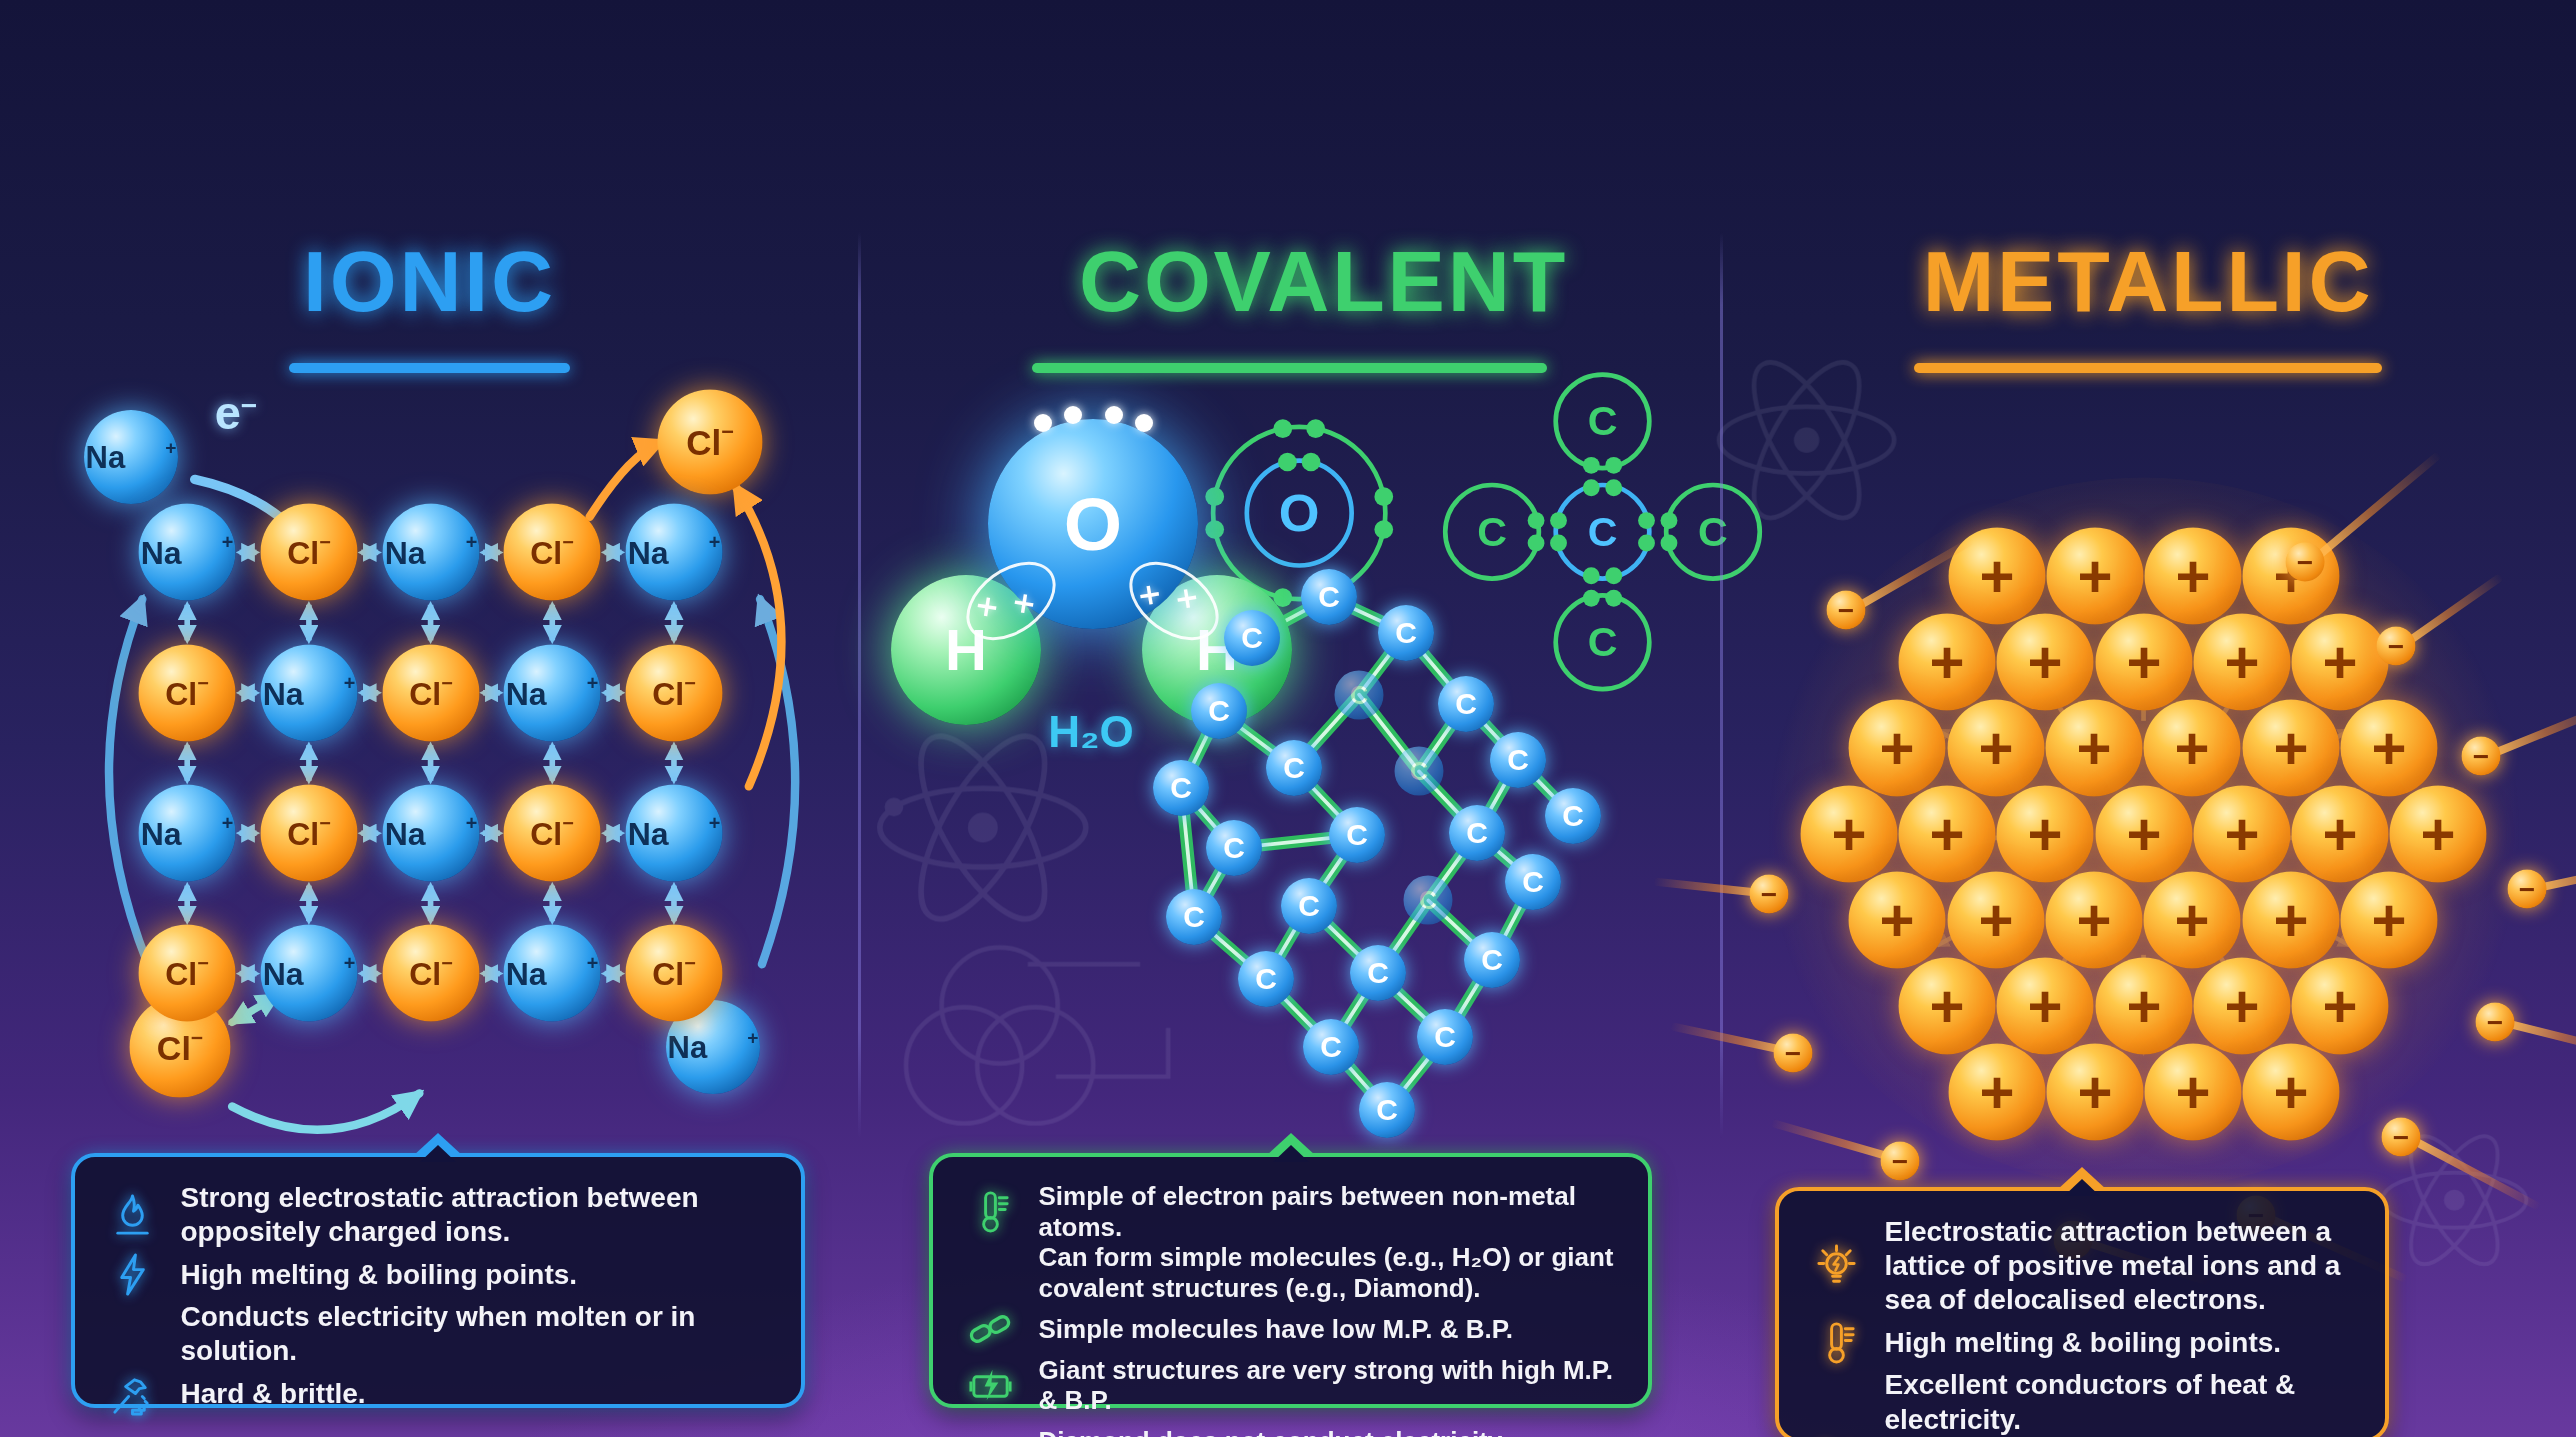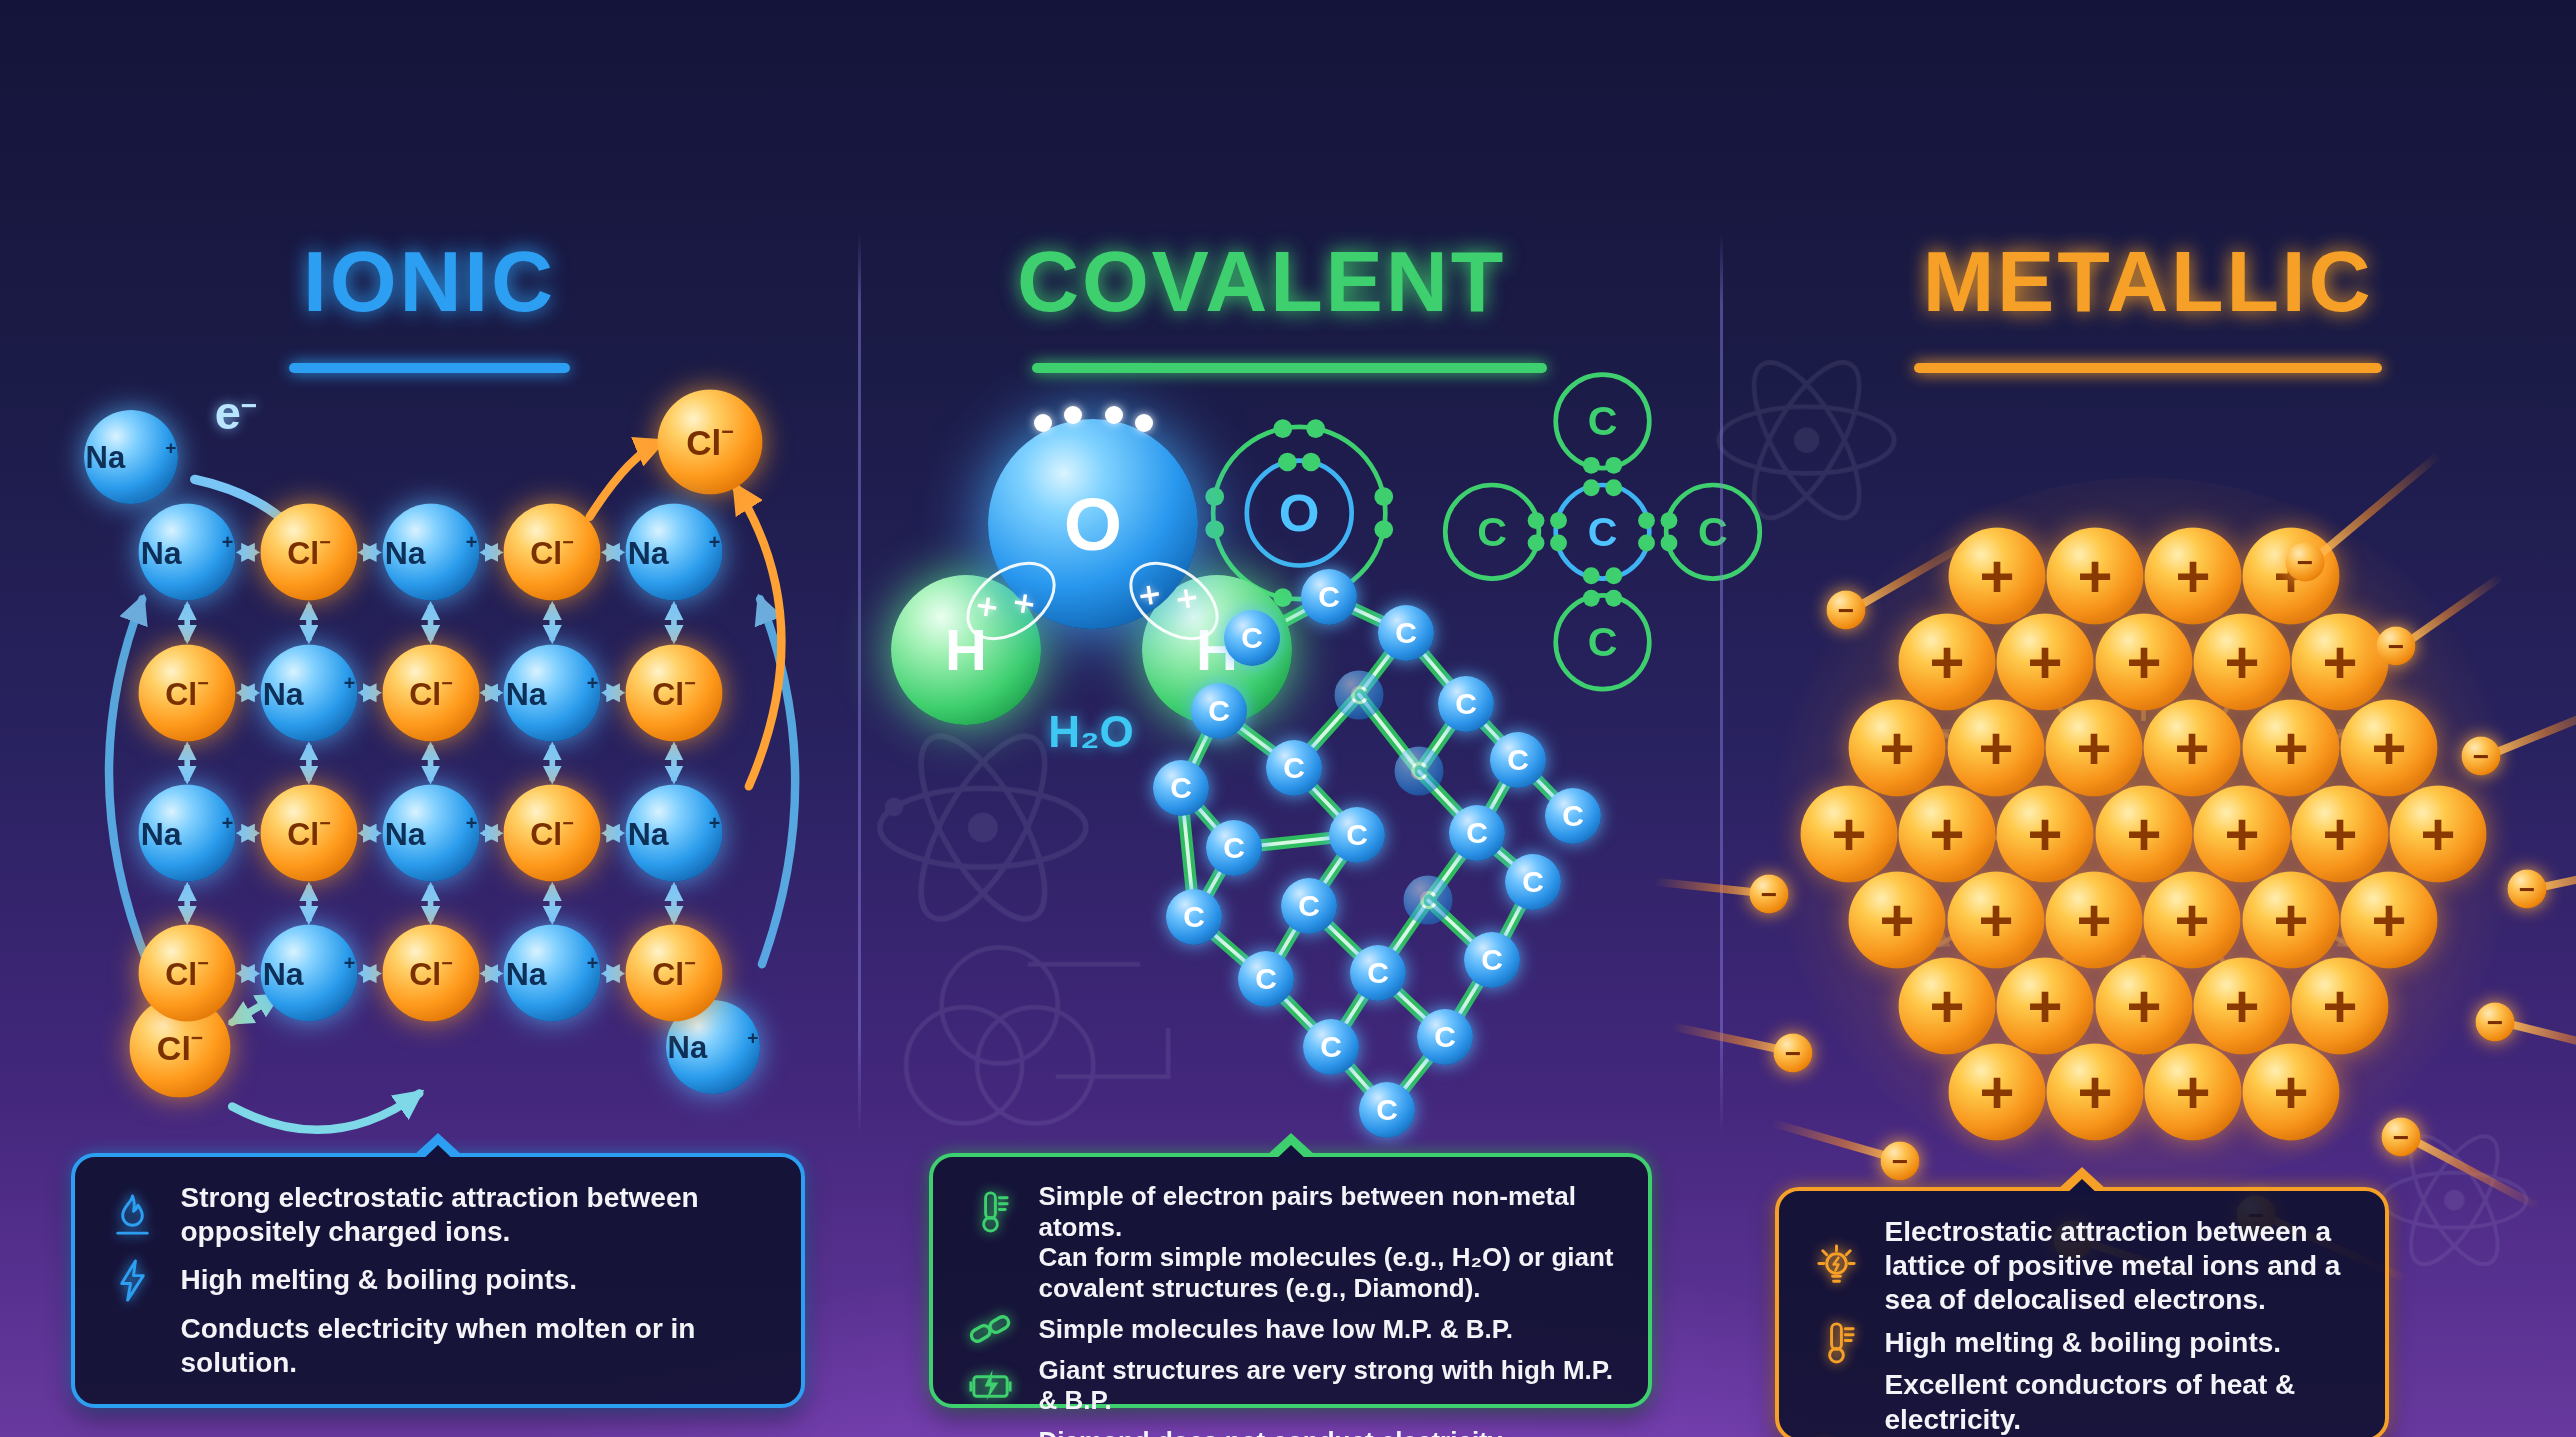--- a/index.html
+++ b/index.html
@@ -309,21 +309,21 @@
         <line x1="2150" y1="895" x2="2035" y2="895" stroke="rgba(255,205,110,.8)" stroke-width="5" marker-end="url(#mSoft)"></line>
         <line x1="2168.7564434701785" y1="832.5" x2="2069.163522034968" y2="780" stroke="rgba(255,205,110,.8)" stroke-width="5" marker-end="url(#mSoft)"></line>
         <line x1="2220" y1="786.7468245269451" x2="2162.5" y2="695.8141571295791" stroke="rgba(255,205,110,.8)" stroke-width="5" marker-end="url(#mSoft)"></line>
         <line x1="2290" y1="770" x2="2290" y2="665" stroke="rgba(255,205,110,.8)" stroke-width="5" marker-end="url(#mSoft)"></line>
         <line x1="2360" y1="786.7468245269451" x2="2417.5" y2="695.8141571295791" stroke="rgba(255,205,110,.8)" stroke-width="5" marker-end="url(#mSoft)"></line>
         <line x1="2411.2435565298215" y1="832.5" x2="2510.836477965032" y2="779.9999999999999" stroke="rgba(255,205,110,.8)" stroke-width="5" marker-end="url(#mSoft)"></line>
       </g>
   </svg>
 
   <div class="heading" style="left: 0px; width: 859px; color: rgb(45, 159, 242); text-shadow: rgb(45, 159, 242) 0px 0px 20.6px;">IONIC</div>
-  <div class="heading" style="left: 831px; width: 861px; color: rgb(62, 208, 110); text-shadow: rgb(62, 208, 110) 0px 0px 20.6px;">COVALENT</div>
+  <div class="heading" style="left: 893px; width: 861px; color: rgb(62, 208, 110); text-shadow: rgb(62, 208, 110) 0px 0px 20.6px;">COVALENT</div>
   <div class="heading" style="left: 1720px; width: 856px; color: rgb(246, 160, 40); text-shadow: rgb(246, 160, 40) 0px 0px 20.6px;">METALLIC</div>
   <div class="underline" id="ul-0" style="left: 289px; width: 281px; background: rgb(45, 159, 242); box-shadow: rgb(45, 159, 242) 0px 0px 15px;"></div>
   <div class="underline" id="ul-1" style="left: 1032px; width: 515px; background: rgb(62, 208, 110); box-shadow: rgb(62, 208, 110) 0px 0px 15px;"></div>
   <div class="underline" id="ul-2" style="left: 1914px; width: 468px; background: rgb(246, 160, 40); box-shadow: rgb(246, 160, 40) 0px 0px 15px;"></div>
   <div class="divider" style="left:858px;"></div>
   <div class="divider" style="left:1720px;"></div>
 
   <div id="sphere-layer">
 
     <div id="e-label" style="left:236px;top:412px;">
@@ -577,20 +577,31 @@
           <svg viewBox="0 0 48 48" fill="none" stroke="currentColor" stroke-width="3" stroke-linejoin="round">
             <path d="M27 4 13 27h9L19 44 35 19h-10z"></path>
           </svg>
         </span>
         <span class="prop-text">High melting &amp; boiling points.</span>
       </div>
       <div class="prop-row">
         <span class="prop-icon"></span>
         <span class="prop-text">Conducts electricity when molten or in solution.</span>
       </div>
+      <div class="prop-row">
+        <span class="prop-icon">
+          <svg viewBox="0 0 48 48" fill="none" stroke="currentColor" stroke-width="3" stroke-linecap="round" stroke-linejoin="round">
+            <path d="M6 42 20 26"></path>
+            <path d="M17 16l9-7 6 2 5 6-6 1-4 5z"></path>
+            <path d="M34 26l2 2M37 31l2 2"></path>
+            <path d="M27 40h6v4h-9v-4zM31 36h5v4h-5z"></path>
+          </svg>
+        </span>
+        <span class="prop-text">Hard &amp; brittle.</span>
+      </div>
     </div>
   <div class="props-box props-tight" id="props-1" style="left: 929px; width: 723px; --ac: #3ed06e;">
       <div class="prop-row">
         <span class="prop-icon">
           <svg viewBox="0 0 48 48" fill="none" stroke="currentColor" stroke-width="3" stroke-linecap="round">
             <rect x="19" y="5" width="10" height="26" rx="5"></rect>
             <circle cx="24" cy="37" r="7"></circle>
             <path d="M33 10h8M33 16h8M33 22h6"></path>
           </svg>
         </span>

